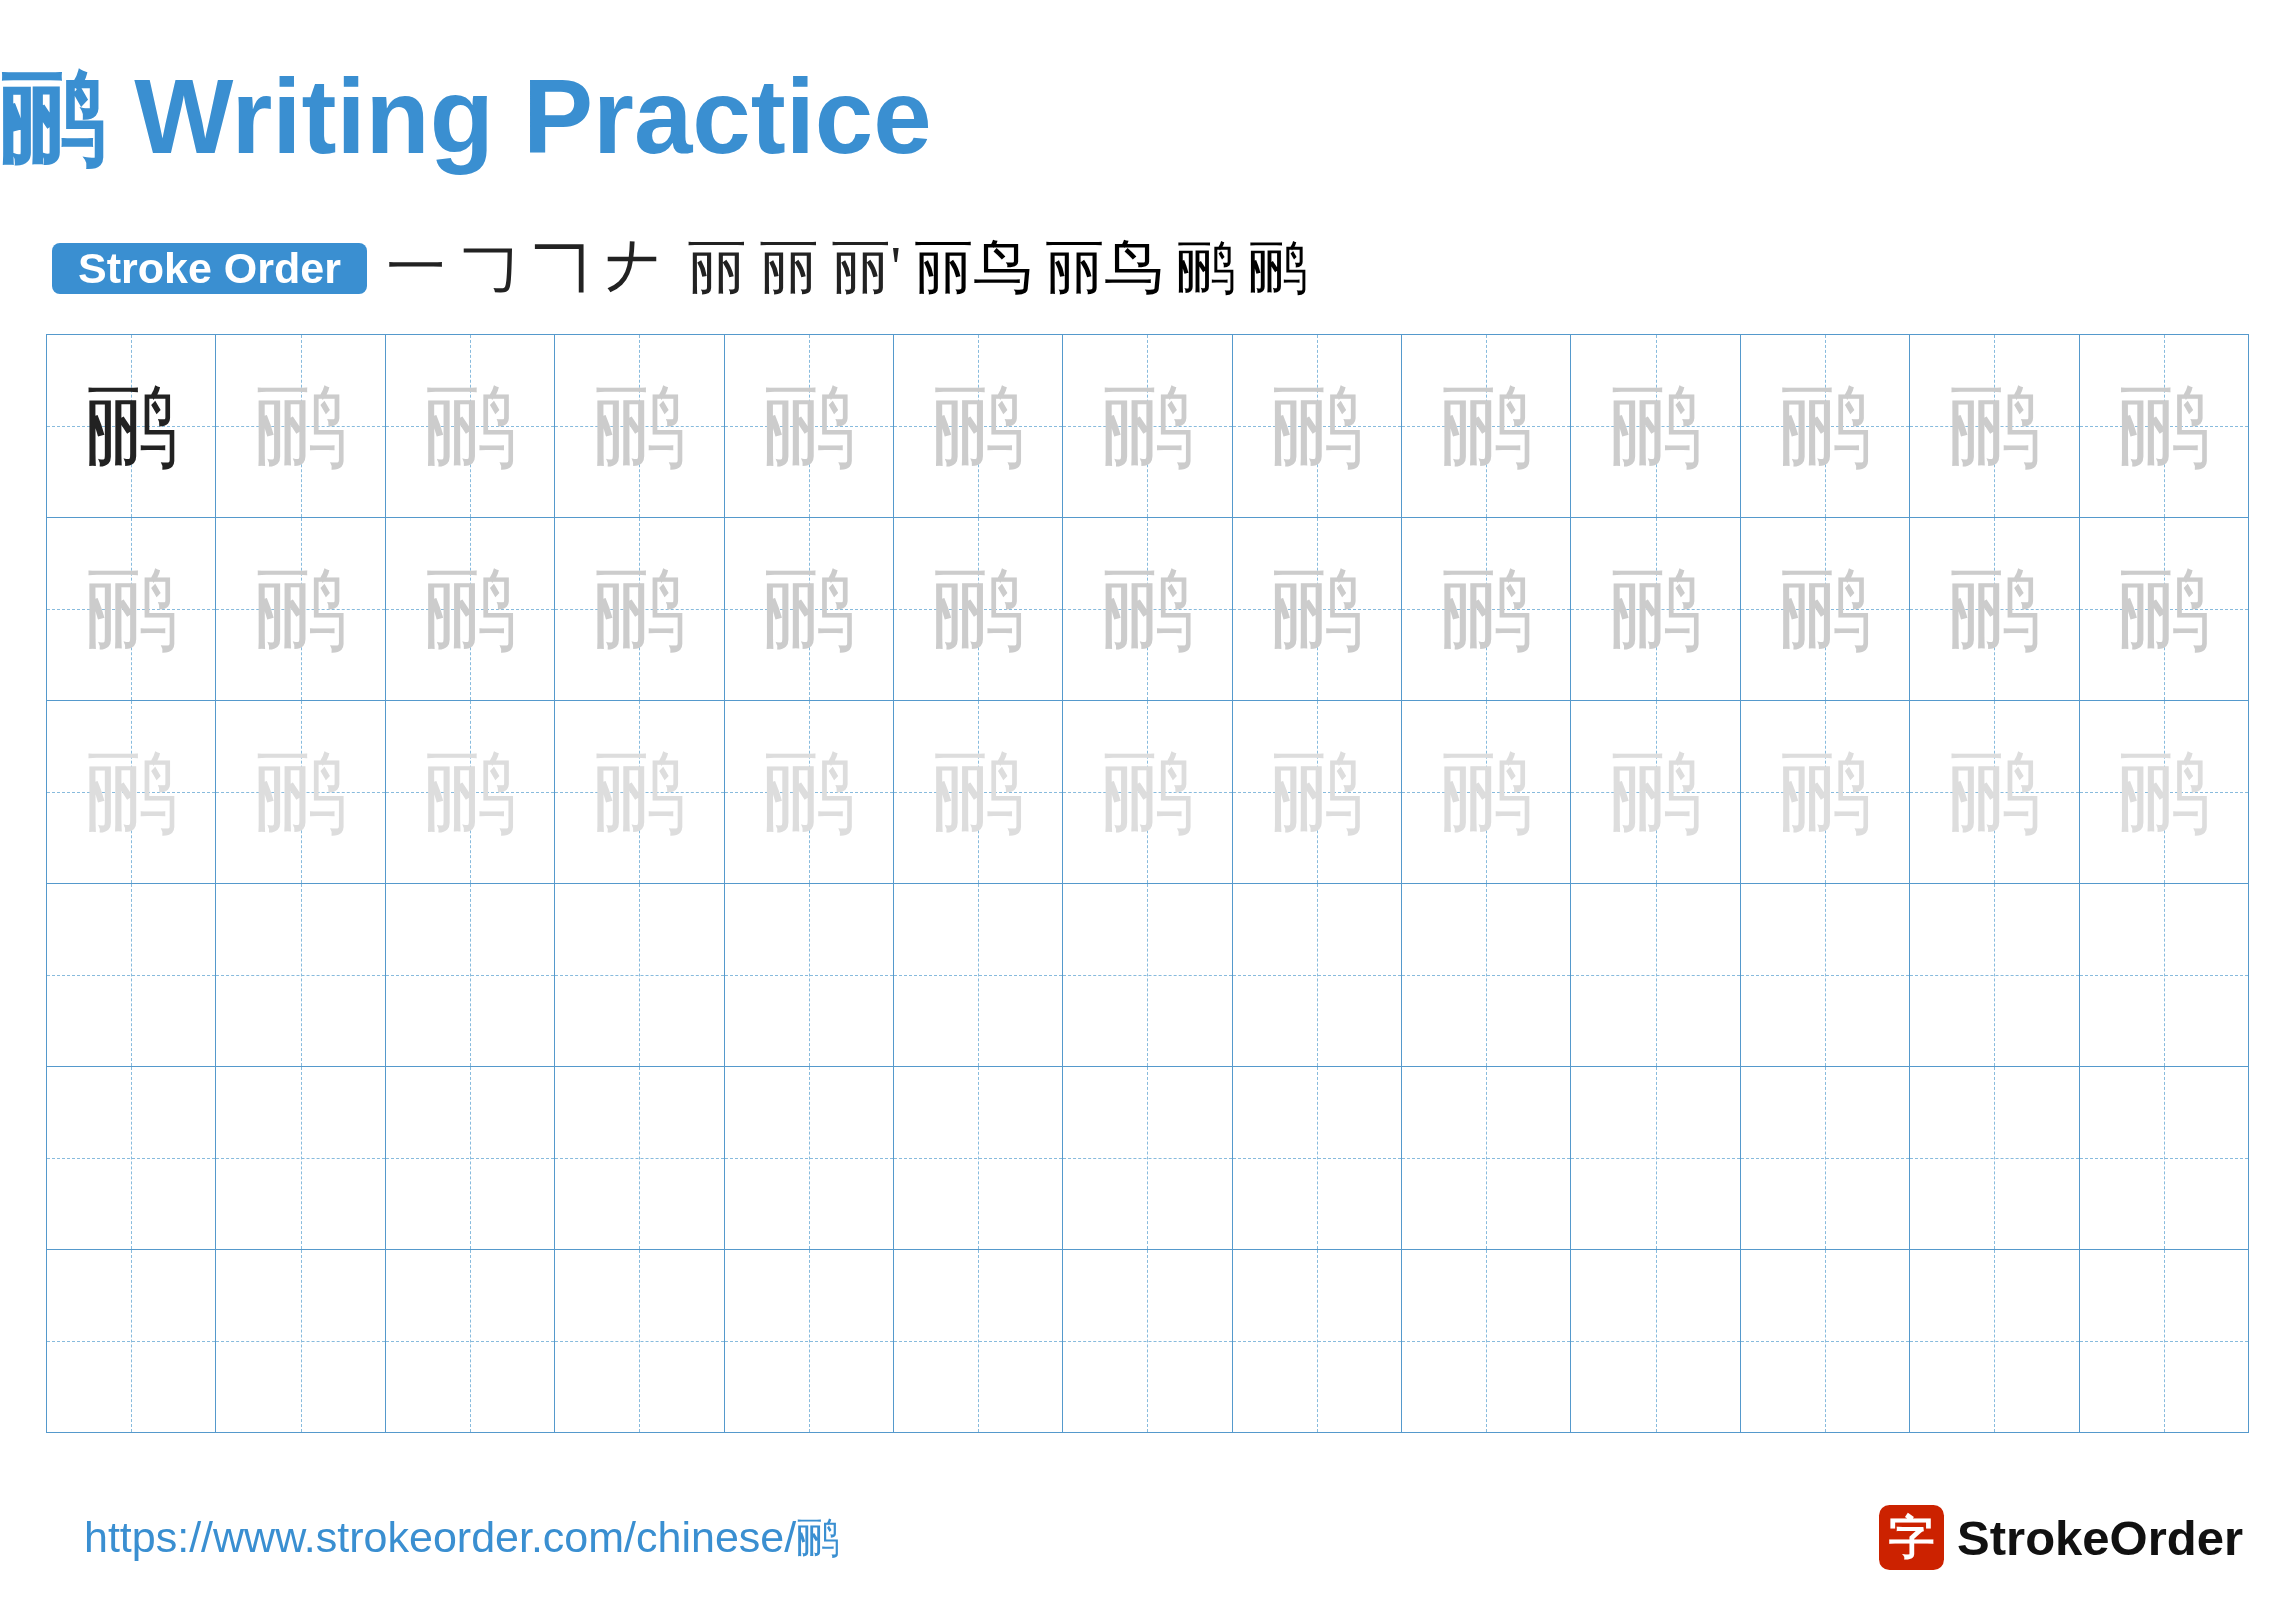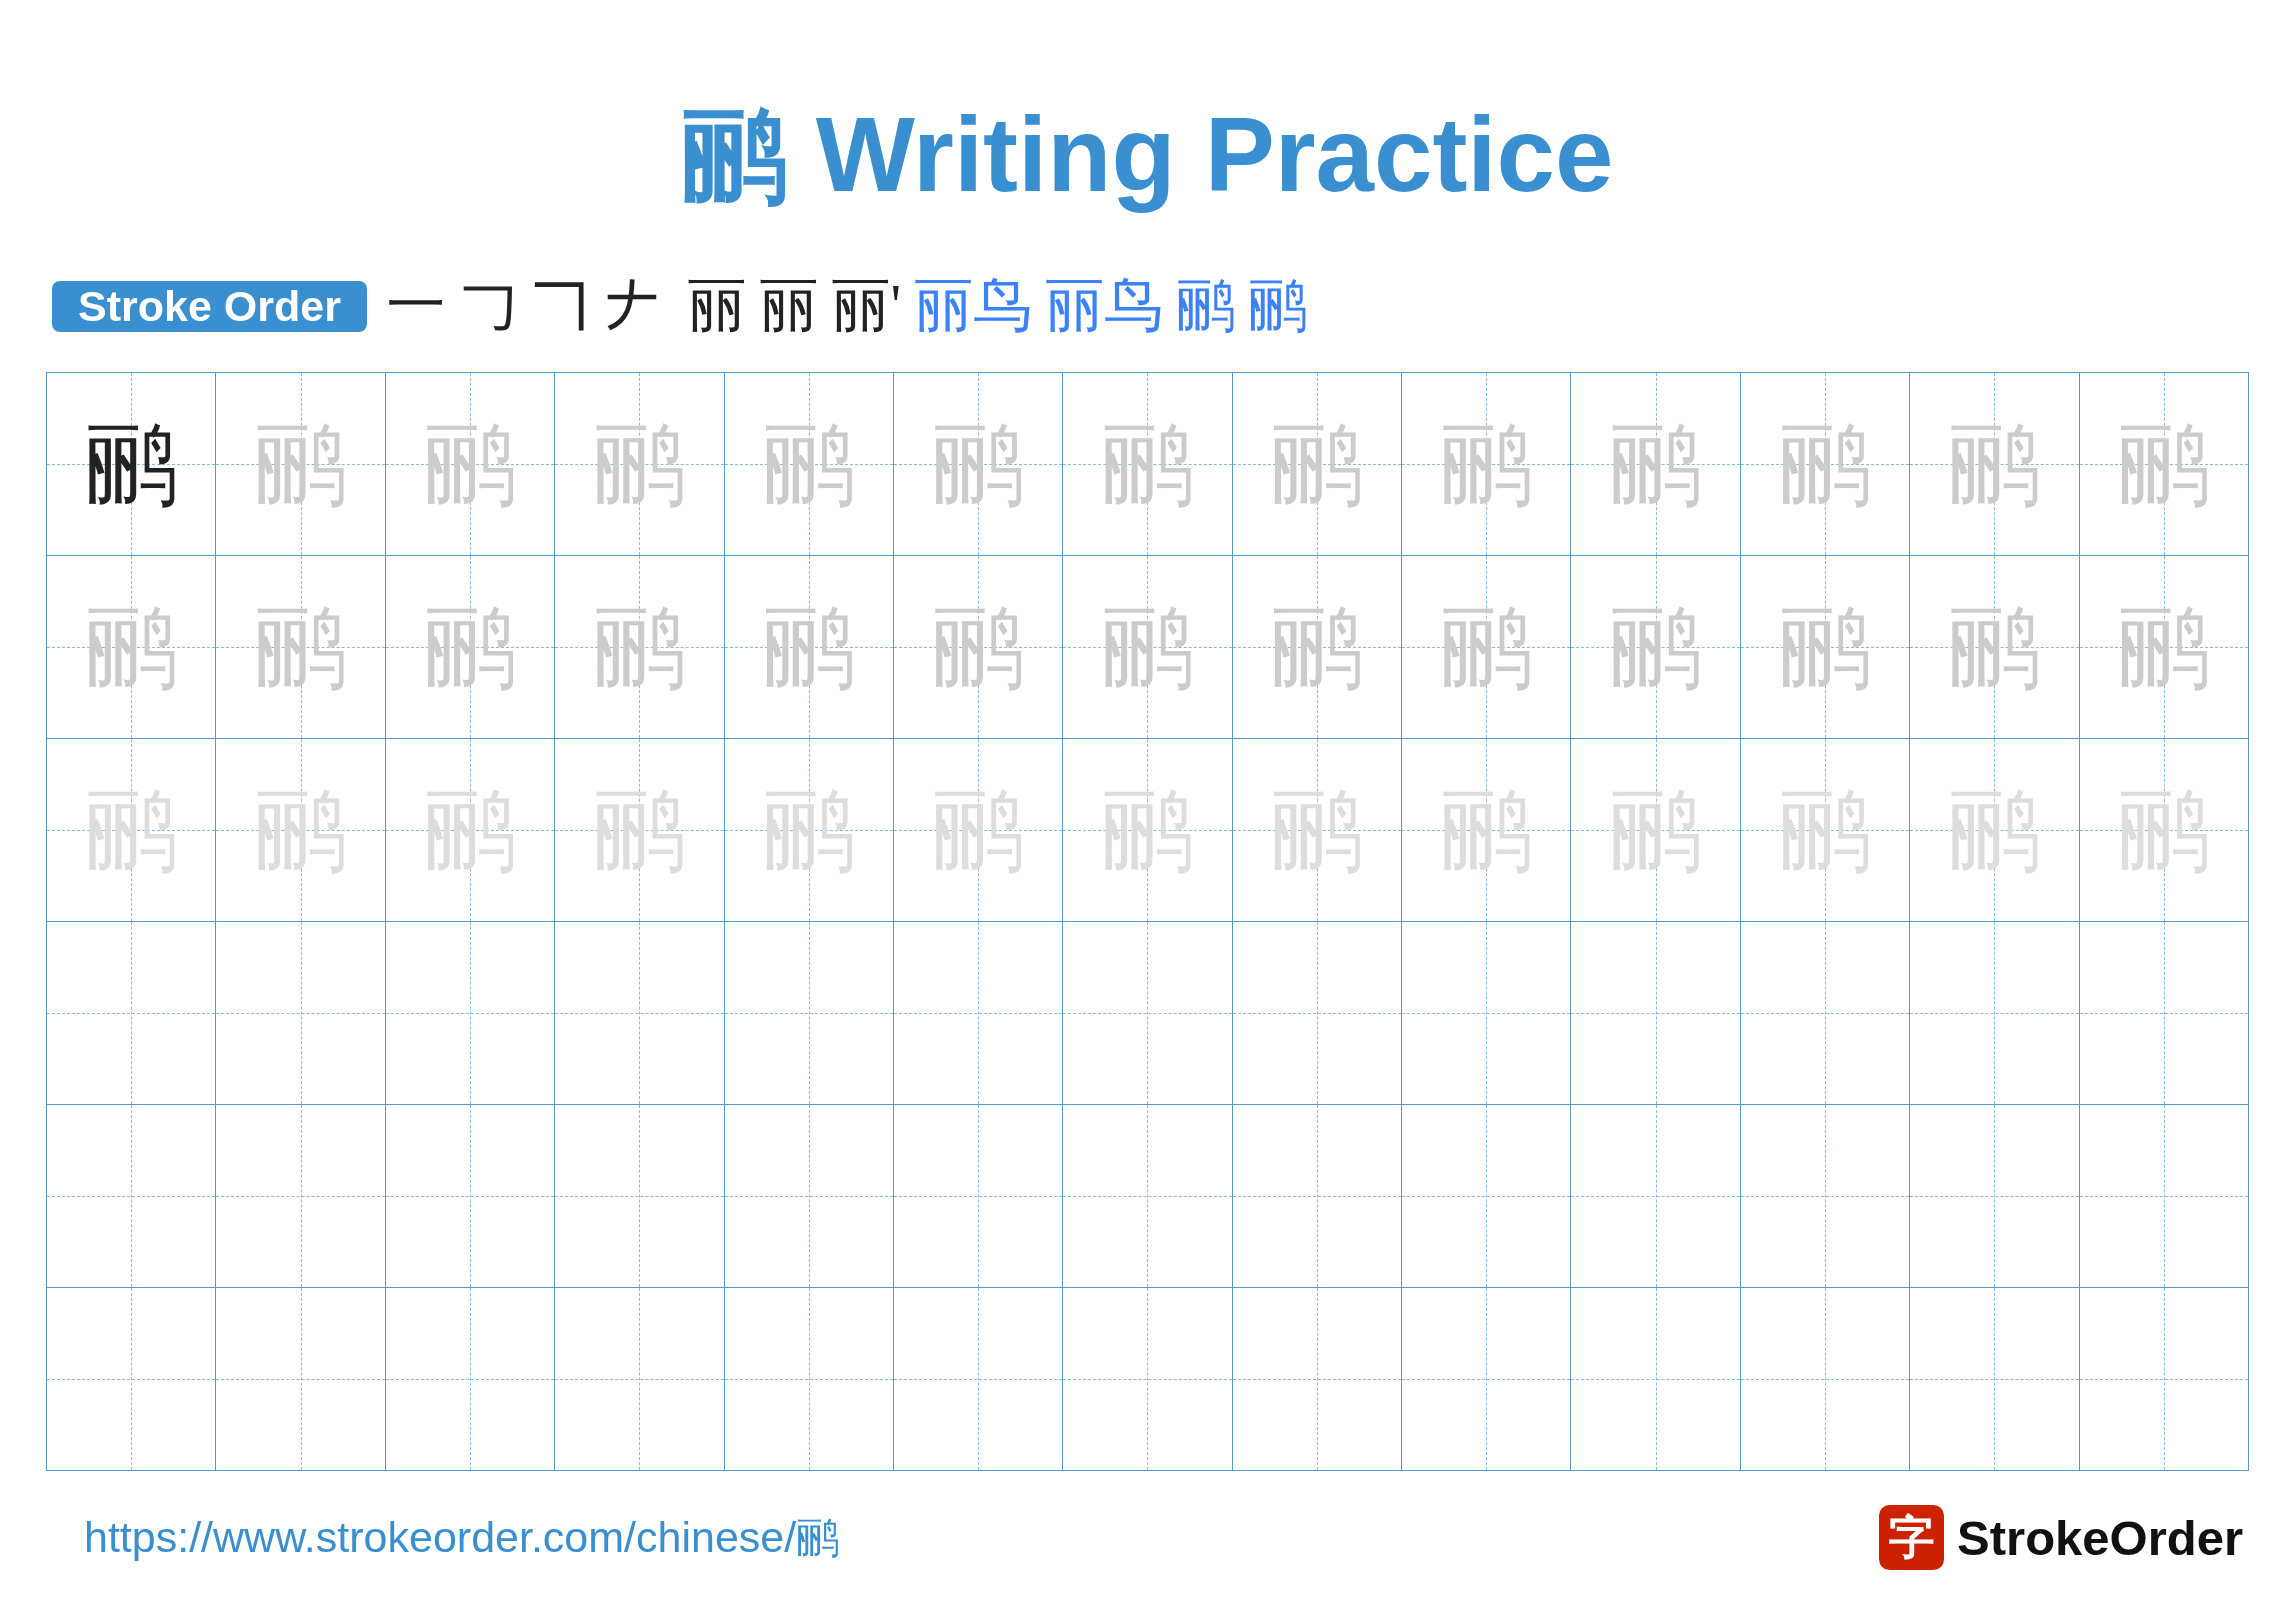--- a/index.html
+++ b/index.html
@@ -6,22 +6,21 @@
     body {
       width: 2295px;
       height: 1622px;
       background: #ffffff;
       font-family: serif;
       position: relative;
       overflow: hidden;
     }
 
     .page-title {
-      text-align: center;
-      padding-top: 86px;
+      padding-top: 48px;
       margin-bottom: 39px;
     }
     .page-title .char {
       color: #3a8fd1;
       font-size: 105px;
       font-weight: bold;
     }
     .page-title .text {
       color: #3a8fd1;
       font-size: 105px;
@@ -50,21 +49,21 @@
       display: flex;
       align-items: center;
       gap: 13px;
     }
     .stroke-char {
       font-size: 59px;
       color: #222;
       font-family: serif;
     }
     .stroke-char.red {
-      color: #3b82f6;
+      color: #000000;
     }
 
     .practice-grid-container {
       padding: 0 46px;
       margin-bottom: 39px;
     }
 
     .practice-grid {
       border: 1.3px solid #5599cc;
       border-collapse: collapse;

